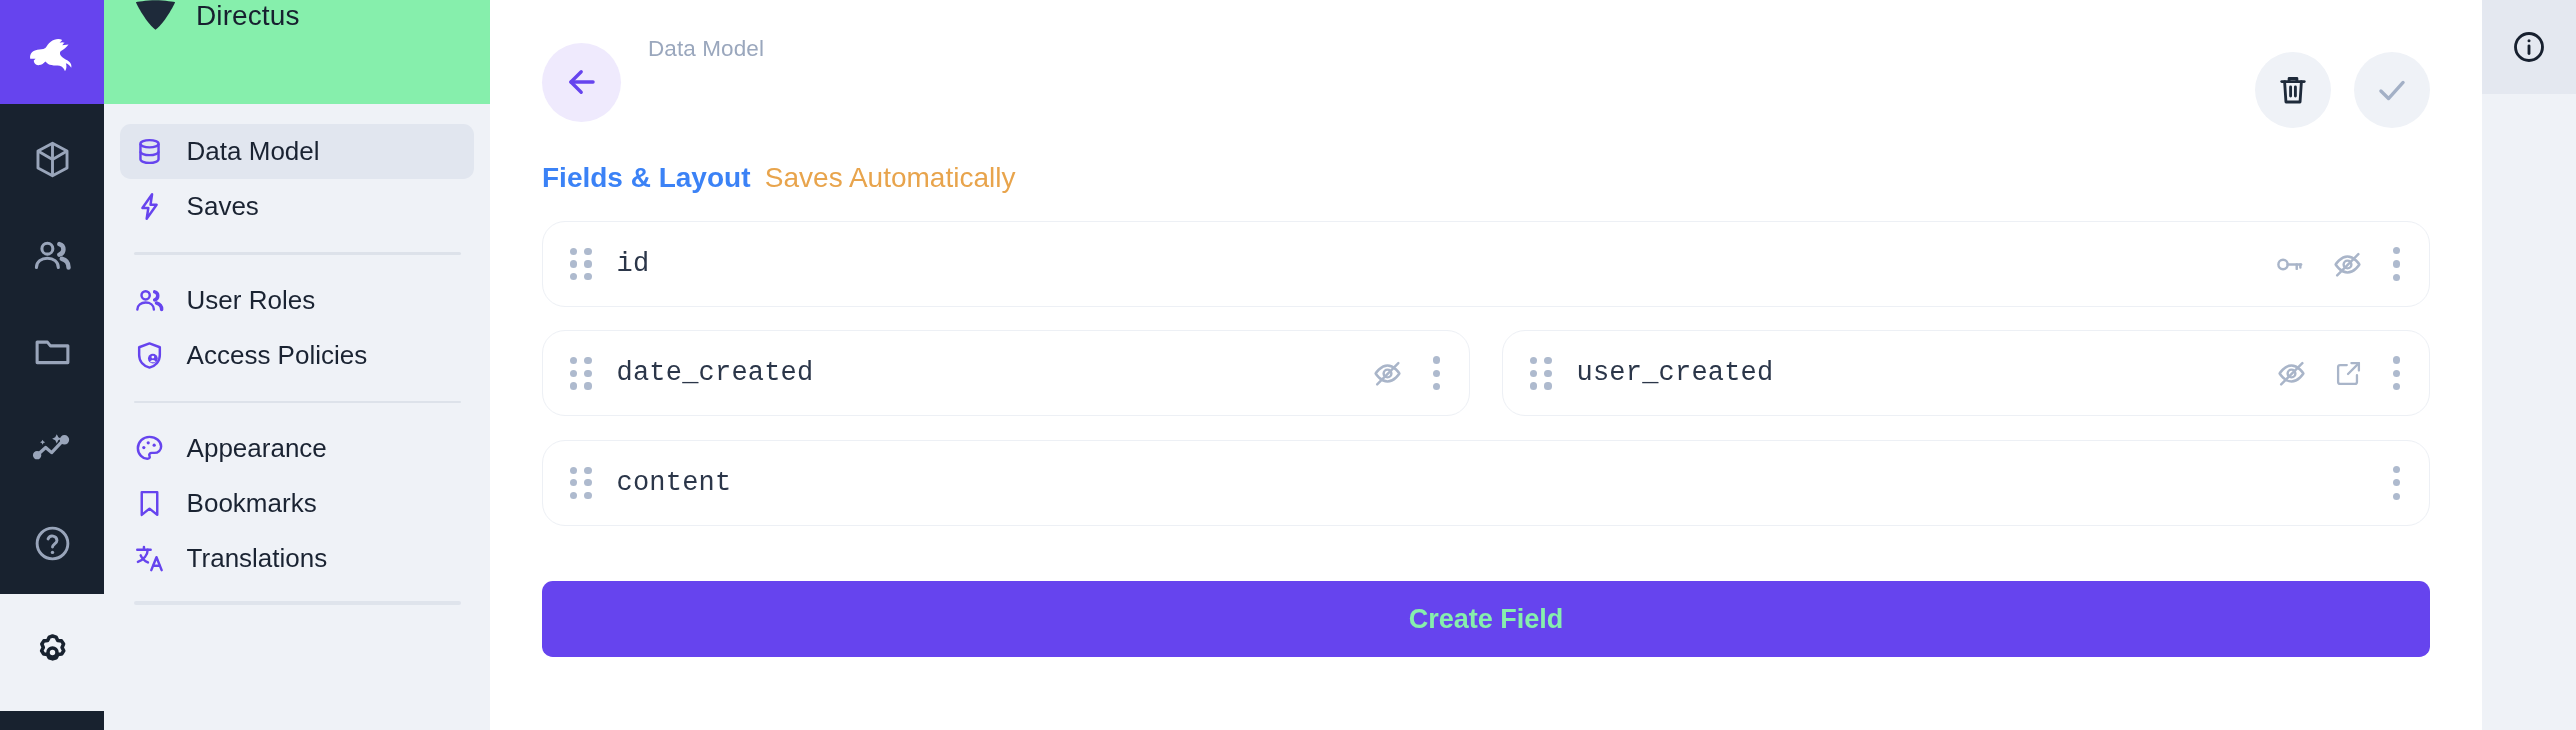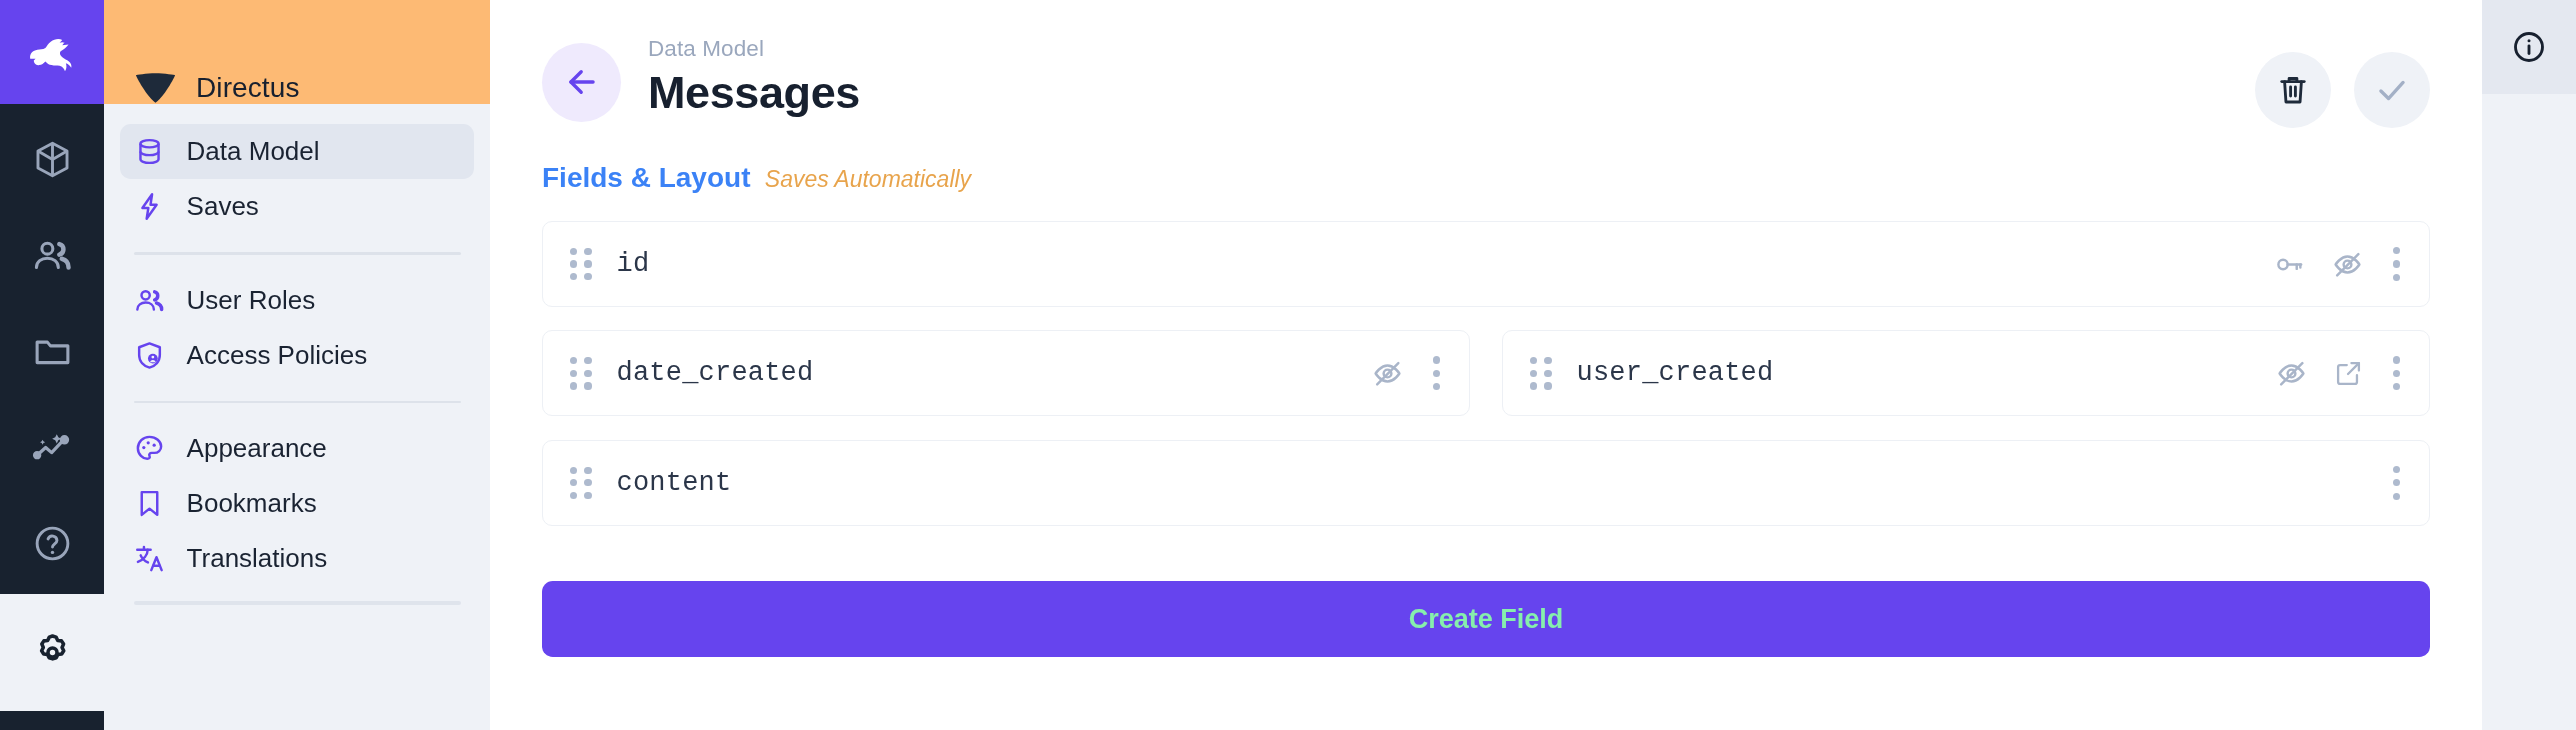--- a/index.html
+++ b/index.html
@@ -38,22 +38,22 @@
   }
   .rail-foot { width: 104px; height: 20px; background: #18222F; }
 
   
   .sidebar {
     width: 386px; flex: 0 0 386px;
     background: #EFF2F7;
     display: flex; flex-direction: column;
   }
   .sidebar-header {
-    height: 104px; background: #fdba74;
-    display: flex; align-items: flex-end; gap: 20px;
+    height: 104px; background: #86efac;
+    display: flex; align-items: flex-start; gap: 20px;
     padding-left: 31px;
   }
   .brand-name {
     font-size: 28px; color: #17202F; letter-spacing: 0.1px;
   }
   .sidebar-nav { padding: 20px 16px 0 16px; }
   .nav-item {
     display: flex; align-items: center; gap: 20px;
     height: 55px; padding-left: 12.6px;
     border-radius: 10.8px; cursor: pointer;
@@ -100,27 +100,27 @@
     background: #EFF2F7;
     display: flex; align-items: center; justify-content: center;
     cursor: pointer; border: none;
   }
 
   .content { padding: 0 52px; }
   .section-head {
     display: flex; align-items: baseline; gap: 14.4px; margin-bottom: 27px;
   }
   .section-title { font-size: 28px; font-weight: bold; color: #3b82f6; }
-  .section-note { font-size: 23px; color: #E8A44C; font-style: italic; }
+  .section-note { font-size: 28px; color: #E8A44C; }
 
   .field-row { display: flex; gap: 32px; margin-bottom: 23.4px; }
   .field-card {
     background: #ffffff;
     border: 1.8px solid #EDF0F5;
-    border-radius: 10px;
+    border-radius: 23px;
     height: 86px;
     display: flex; align-items: center;
     padding: 0 25px 0 27px;
     flex: 1;
   }
   .field-card.full { width: 100%; }
   .drag-handle { display: grid; grid-template-columns: 7.2px 7.2px; gap: 5.4px 7.2px; cursor: grab; }
   .drag-handle i {
     width: 7.2px; height: 7.2px; border-radius: 50%; background: #AEBACE; display: block;
   }
@@ -310,21 +310,20 @@
 
     <div class="main-header">
       <div class="back-circle">
         <svg width="38" height="38" viewBox="0 0 24 24" fill="none" stroke="#6644EE" stroke-width="2.1" stroke-linecap="round" stroke-linejoin="round">
           <path d="M19 12H5"></path>
             <path d="M11.5 5.5 5 12l6.5 6.5"></path>
         </svg>
       </div>
       <div class="title-block">
         <div class="breadcrumb">Data Model</div>
-        <div class="page-title">Messages</div>
       </div>
       <div class="header-actions">
         <button class="round-btn">
           <svg width="36" height="36" viewBox="0 0 24 24" fill="none" stroke="#1E2A3A" stroke-width="1.9" stroke-linecap="round" stroke-linejoin="round">
             <path d="M4.5 6.4h15"></path>
               <path d="M9.4 6.4V4.3h5.2v2.1"></path>
             <path d="M6.4 6.4 7.3 20h9.4l.9-13.6"></path>
             <path d="M10.4 10v6M13.6 10v6"></path>
           </svg>
         </button>

